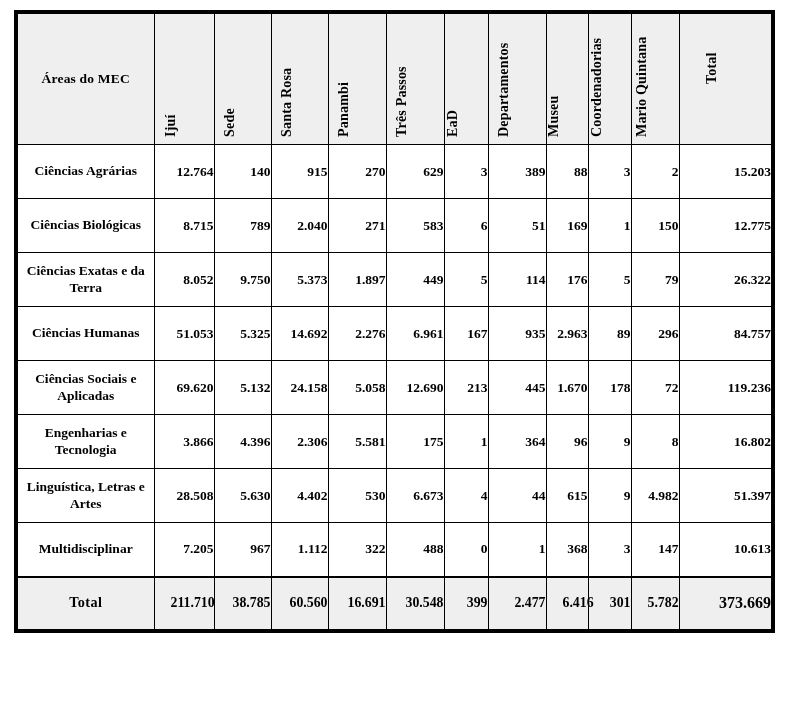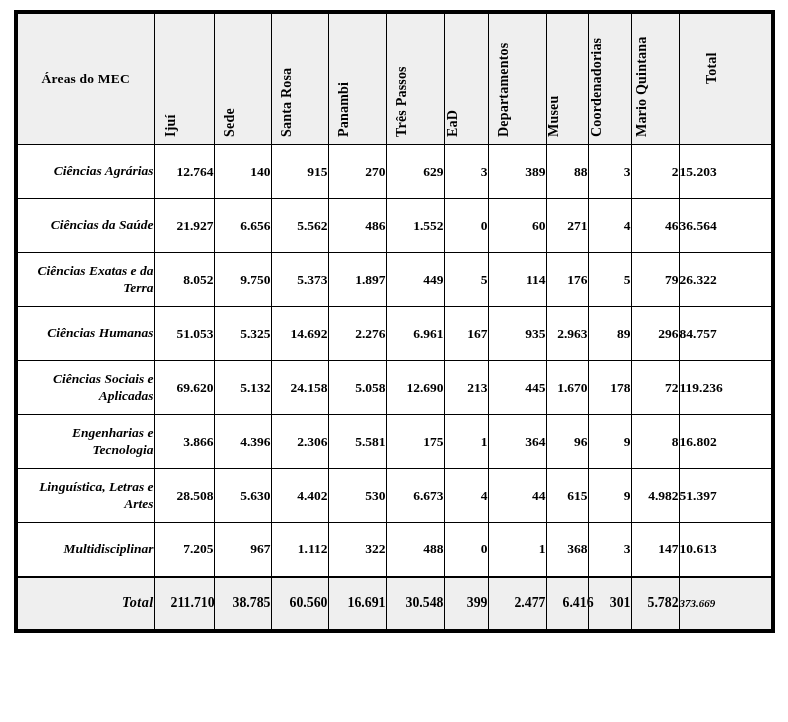--- a/index.html
+++ b/index.html
@@ -73,49 +73,48 @@
     line-height: 1;
     margin-left: -0.42em;
   }
   th.total-head .vert > span {
     bottom: 50%;
     margin-bottom: -0.38em;
   }
   
   tbody tr { height: 54px; }
   td.area {
-    text-align: right;
+    text-align: center;
     font-size: 13.8px;
     font-weight: bold;
     padding: 0 6px;
     line-height: 1.22;
-    font-style: italic;
   }
   td.num {
     text-align: right;
     padding-right: 7px;
     font-size: 13.6px;
     font-weight: normal;
     font-variant-numeric: lining-nums;
   }
   td.rowtotal {
-    text-align: left;
+    text-align: right;
     padding-right: 9px;
     font-size: 13.8px;
     font-weight: bold;
   }
   tr.total-row td {
     background: #efefef !important;
     border-top: 2px solid #000000;
     height: 50px;
     font-weight: bold;
   }
   tr.total-row td.area { font-size: 14.2px; letter-spacing: 0.4px; }
   tr.total-row td.num { font-weight: bold; font-size: 13.8px; padding-left: 16px; }
-  tr.total-row td.rowtotal { font-weight: bold; font-size: 11px; font-style: italic; }
+  tr.total-row td.rowtotal { font-weight: bold; font-size: 16px; }
 
   .source-note {
     position: absolute;
     left: 16px;
     top: 692px;
     font-size: 14px;
     font-weight: normal;
     font-family: "Liberation Serif", "DejaVu Serif", serif;
     letter-spacing: 0.1px;
   }
@@ -213,35 +212,35 @@
           <td class="num">270</td>
           <td class="num">629</td>
           <td class="num">3</td>
           <td class="num">389</td>
           <td class="num">88</td>
           <td class="num">3</td>
           <td class="num">2</td>
           <td class="rowtotal">15.203</td>
         </tr>
 
-
-        <tr>
-          <td class="area">Ciências da Saúde</td>
-          <td class="num">21.927</td>
-          <td class="num">6.656</td>
-          <td class="num">5.562</td>
-          <td class="num">486</td>
-          <td class="num">1.552</td>
-          <td class="num">0</td>
-          <td class="num">60</td>
+        <tr>
+          <td class="area">Ciências Biológicas</td>
+          <td class="num">8.715</td>
+          <td class="num">789</td>
+          <td class="num">2.040</td>
           <td class="num">271</td>
-          <td class="num">4</td>
-          <td class="num">46</td>
-          <td class="rowtotal">36.564</td>
-        </tr>
+          <td class="num">583</td>
+          <td class="num">6</td>
+          <td class="num">51</td>
+          <td class="num">169</td>
+          <td class="num">1</td>
+          <td class="num">150</td>
+          <td class="rowtotal">12.775</td>
+        </tr>
+
 
         <tr>
           <td class="area">Ciências Exatas e da Terra</td>
           <td class="num">8.052</td>
           <td class="num">9.750</td>
           <td class="num">5.373</td>
           <td class="num">1.897</td>
           <td class="num">449</td>
           <td class="num">5</td>
           <td class="num">114</td>

